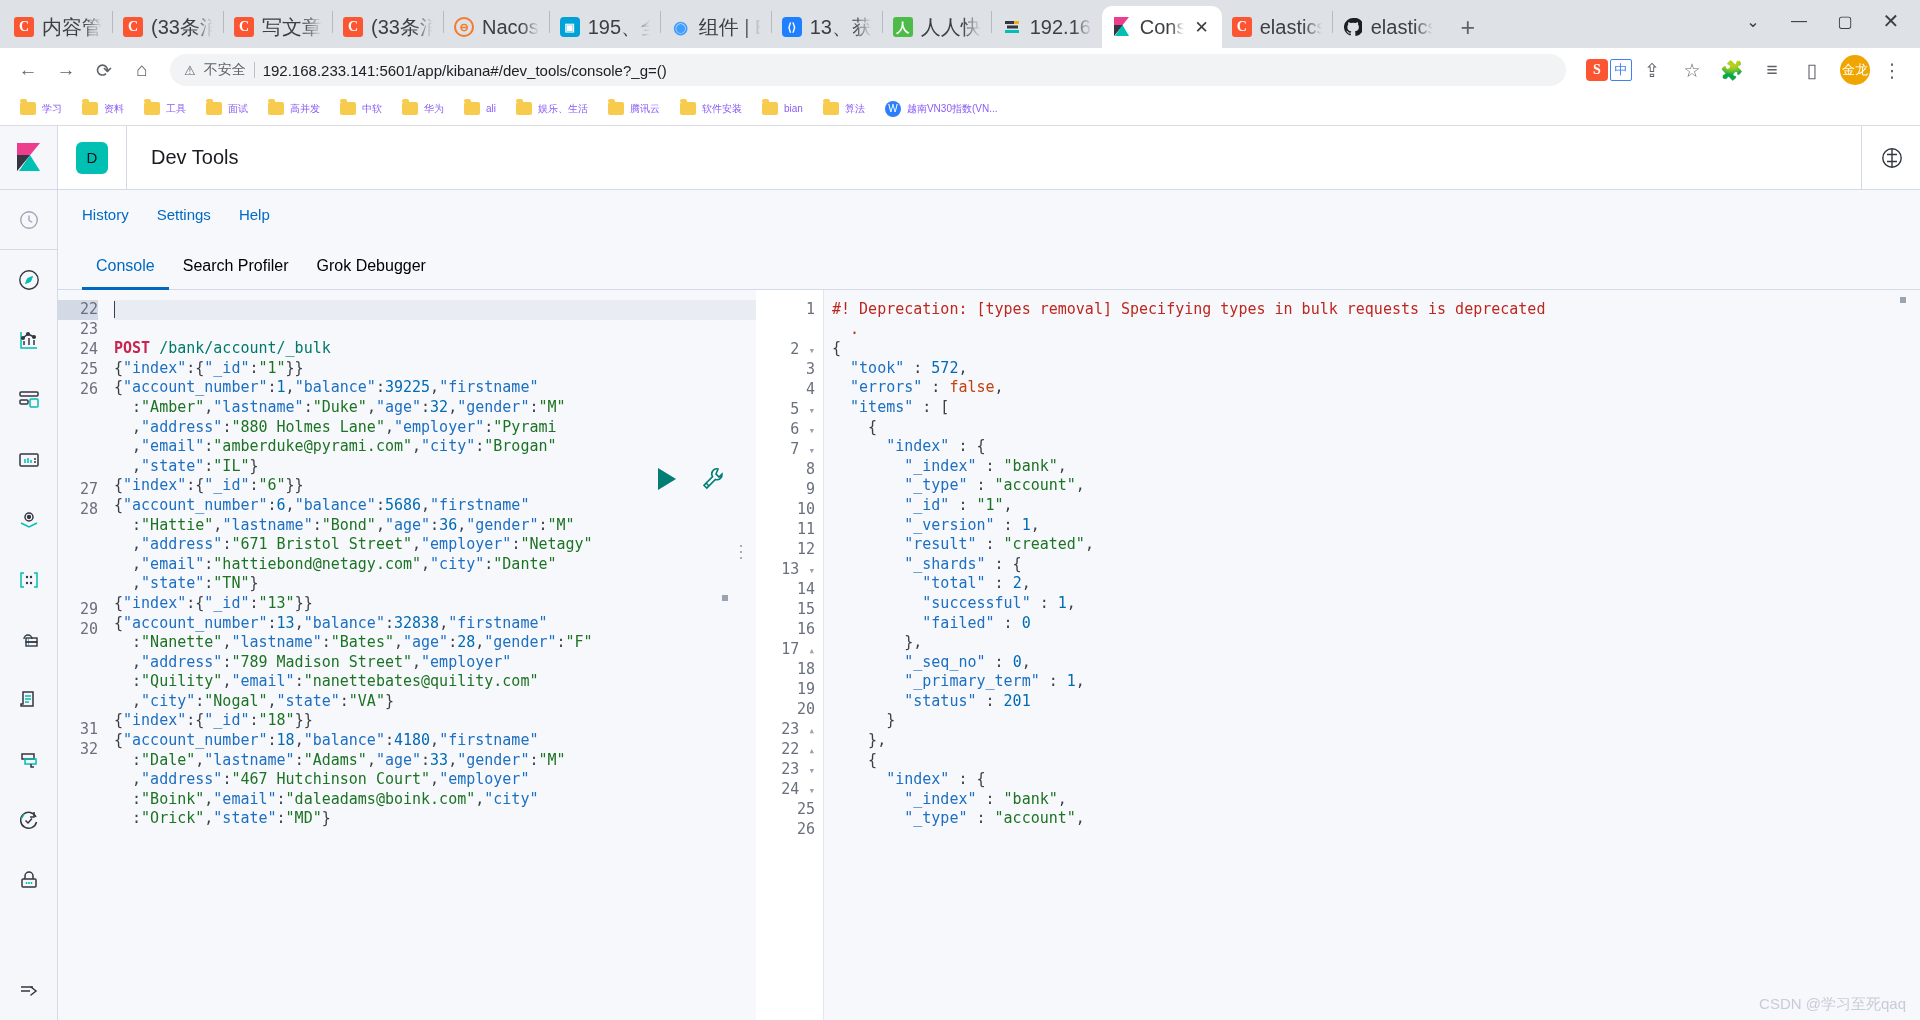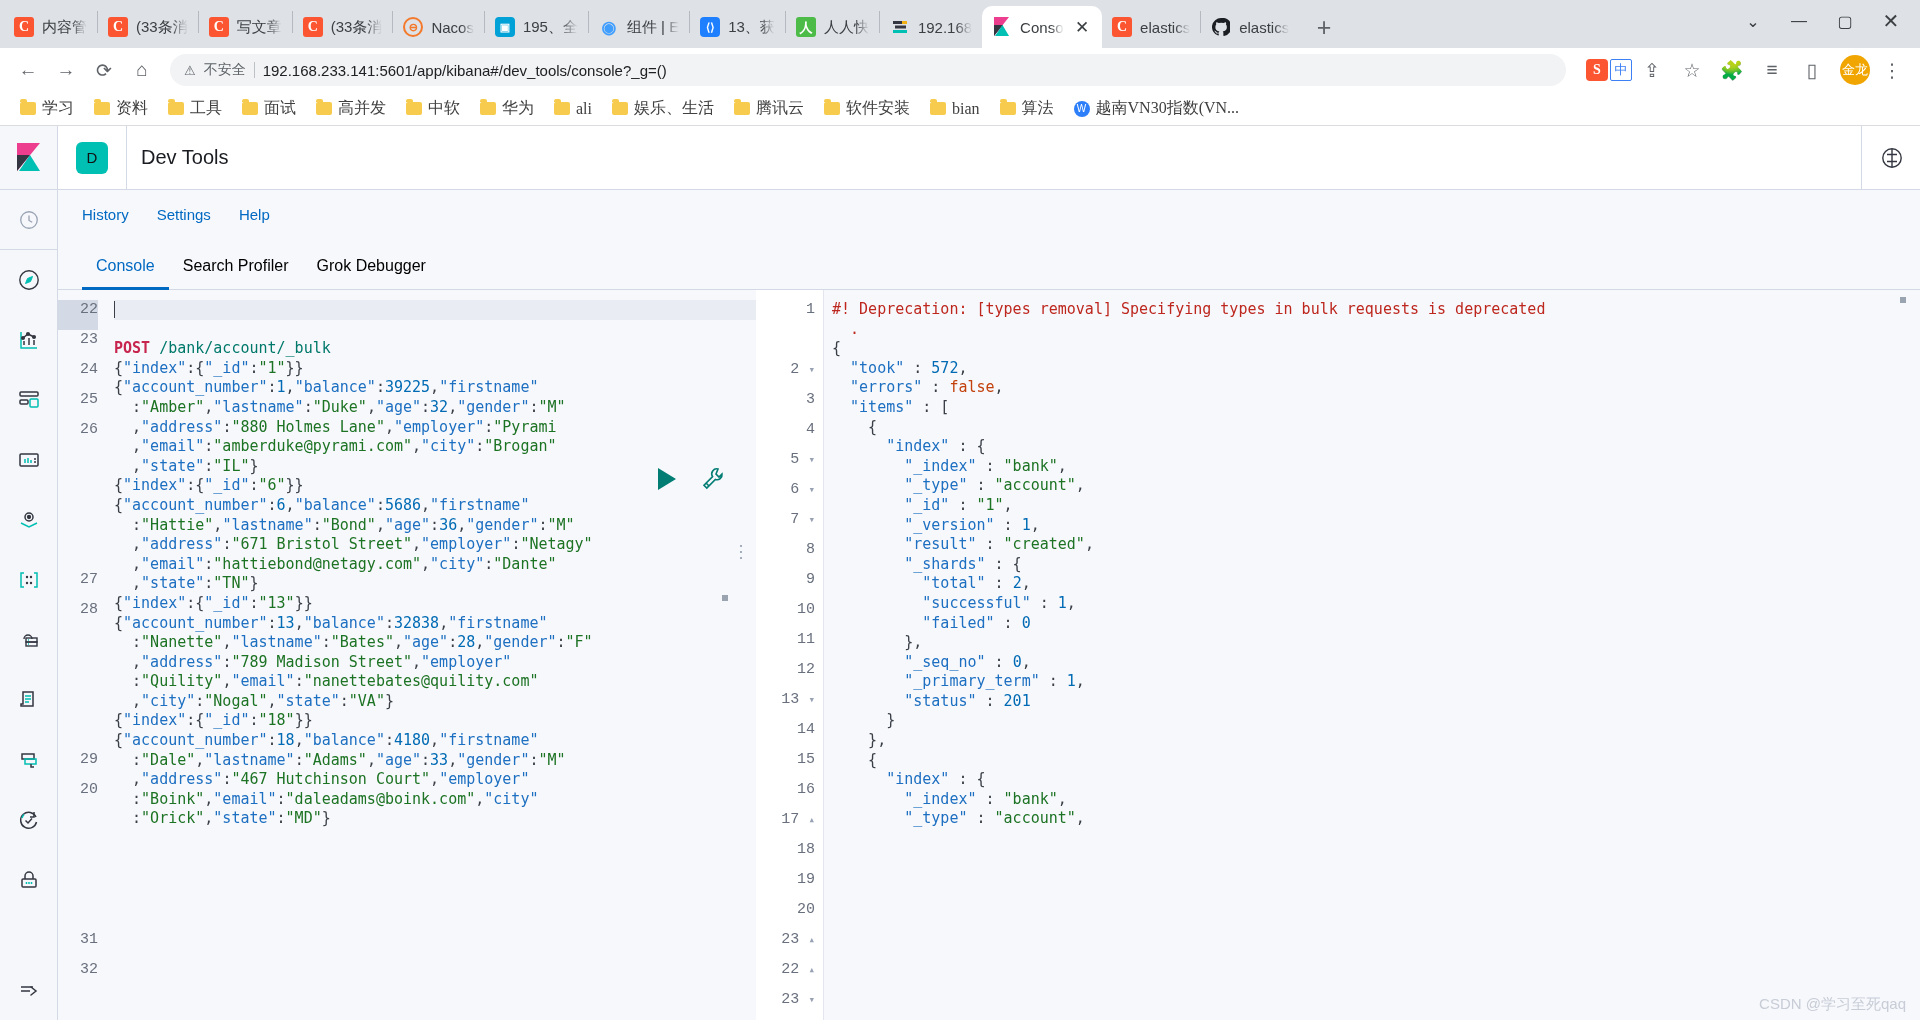--- a/index.html
+++ b/index.html
@@ -35,21 +35,21 @@
     border-radius: 3px; font-size: 14px; font-weight: bold; color: #fff;
     line-height: 1;
   }
   .fav-csdn { background: #fc5531; font-family: "Liberation Serif", serif; }
   .fav-nacos { background: transparent; color: #f4792b; border: 2px solid #f4792b;
                border-radius: 50%; font-size: 11px; }
   .fav-bili { background: #00a1d6; color: #fff; border-radius: 4px; font-size: 11px; }
   .fav-jue { background: #1e80ff; border-radius: 4px; font-size: 11px; }
   .fav-ren { background: #4cbb47; border-radius: 3px; font-size: 13px; }
   .tab-title {
-    font-size: 15px; white-space: nowrap; overflow: hidden;
+    font-size: 20px; white-space: nowrap; overflow: hidden;
     max-width: 62px; color: #3c4043;
     -webkit-mask-image: linear-gradient(90deg, #000 70%, transparent 100%);
             mask-image: linear-gradient(90deg, #000 70%, transparent 100%);
   }
   .tab.active .tab-title { max-width: 44px; }
   .tab-close {
     width: 20px; height: 20px; flex: 0 0 20px;
     display: flex; align-items: center; justify-content: center;
     font-size: 17px; color: #3c4043;
   }
@@ -127,21 +127,21 @@
   }
   .bm-folder::before {
     content: ""; position: absolute; top: -3px; left: 0;
     width: 7px; height: 3px; background: #f7cb4d; border-radius: 2px 2px 0 0;
   }
   .bm-icon-circle {
     width: 16px; height: 16px; border-radius: 50%; background: #2d7ff9;
     color: #fff; font-size: 10px; display: flex;
     align-items: center; justify-content: center; flex: 0 0 16px;
   }
-  .bm-label { font-size: 16px; color: #404040; font-family: Liberation Serif, serif; }
+  .bm-label { font-size: 10px; color: #8b5cf6; }
 
   
   #kibana-app {
     width: 1920px; height: calc(1020px - 126px);
     display: flex; background: #fff;
   }
 
   
   #nav-rail {
     width: 58px; flex: 0 0 58px; background: #f5f7fa;
@@ -170,21 +170,21 @@
   }
   #header-divider {
     width: 1px; height: 100%; background: #d3dae6;
   }
   #app-badge {
     width: 32px; height: 32px; border-radius: 6px; background: #00bfb3;
     color: #111; font-size: 15px; display: flex; align-items: center;
     justify-content: center; margin: 0 18px;
   }
   #app-title {
-    font-size: 20px; color: #1a1c21; font-weight: 500; margin-left: 14px;
+    font-size: 20px; color: #1a1c21; font-weight: 500; margin-left: 24px;
   }
   #header-help {
     margin-left: auto; display: flex; align-items: center;
     padding-left: 18px; border-left: 1px solid #d3dae6; height: 100%;
   }
 
   #console-menu {
     height: 48px; display: flex; align-items: center; gap: 28px;
     padding: 0 24px; background: #f7f8fc;
   }
@@ -217,21 +217,21 @@
   .gutter {
     width: 48px; flex: 0 0 48px; background: #f7f8fc;
     text-align: right; padding: 10px 8px 0 0;
     font-family: "DejaVu Sans Mono", monospace; font-size: 15px;
     color: #69707d; user-select: none;
   }
   #response-pane .gutter {
     width: 68px; flex: 0 0 68px; background: #fff;
     border-right: 1px solid #e3e6ef;
   }
-  .gline { height: 30px; line-height: 19.6px; white-space: pre; font-family: Liberation Mono, monospace; }
+  .gline { height: 20px; line-height: 19.6px; white-space: pre; }
   .gline.cur { background: #d3dae6; }
   .fold { color: #98a2b3; font-size: 11px; }
 
   .code {
     flex: 1; padding: 10px 0 0 8px; min-width: 0;
     font-family: "DejaVu Sans Mono", monospace; font-size: 15px;
     white-space: pre; overflow: hidden;
   }
   .cline { height: 19.6px; line-height: 19.6px; white-space: pre; }
   .cline.cur { background: #e9edf3; }

